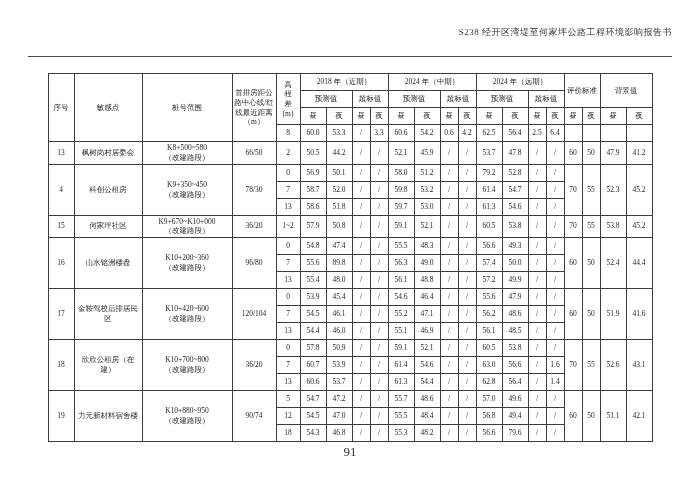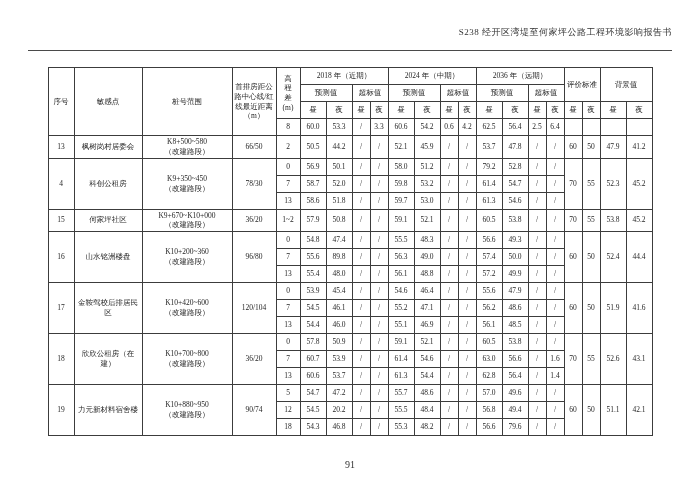--- a/index.html
+++ b/index.html
@@ -7,21 +7,21 @@
     width:700px;height:495px;background:#ffffff;
     font-family:"Liberation Serif","DejaVu Serif",serif;
     color:#222;position:relative;overflow:hidden;
   }
   .page-header{
     margin:26px 28px 0 28px;
     text-align:right;
     font-size:9px;
     letter-spacing:.5px;
     color:#333;
-    padding-bottom:11px;
+    padding-bottom:17px;
     border-bottom:1.6px solid #4a4a4a;
   }
   table.noise{
     margin:16px auto 0 auto;
     border-collapse:collapse;
     table-layout:fixed;
     width:604px;
     border:1.6px solid #2f2f2f;
   }
   table.noise th, table.noise td{
@@ -34,23 +34,23 @@
     line-height:1.3;
     overflow:hidden;
     color:#262626;
   }
   table.noise tr{height:17px;}
   tr.hrow1{height:20px;}
   tr.hrow2,tr.hrow3{height:14px;margin-top:34px;}
   .pre{white-space:pre-line;}
   .page-footer{
     text-align:center;
-    font-size:10px;
+    font-size:13px;
     color:#333;
-    margin-top:23px;
+    margin-top:2px;
   }
 </style>
 </head>
 <body>
 
 <div class="page-header">S238 经开区湾堤至何家坪公路工程环境影响报告书</div>
 
 <table class="noise">
   <colgroup>
     <col style="width:26px">
@@ -80,21 +80,21 @@
       <th rowspan="4">序号</th>
       <th rowspan="4">敏感点</th>
       <th rowspan="4">桩号范围</th>
       <th rowspan="4">首排房距公路中心线/红线最近距离（m）</th>
       <th rowspan="3" class="pre">高
 程
 差
 (m)</th>
       <th colspan="4">2018 年（近期）</th>
       <th colspan="4">2024 年（中期）</th>
-      <th colspan="4">2036 年（远期）</th>
+      <th colspan="4">2024 年（远期）</th>
       <th colspan="2" rowspan="2">评价标准</th>
       <th colspan="2" rowspan="2">背景值</th>
     </tr>
     <tr class="hrow2">
       <th colspan="2">预测值</th>
       <th colspan="2">超标值</th>
       <th colspan="2">预测值</th>
       <th colspan="2">超标值</th>
       <th colspan="2">预测值</th>
       <th colspan="2">超标值</th>
@@ -420,21 +420,21 @@
         <td>/</td>
         <td>/</td>
         <td rowspan="3">60</td>
         <td rowspan="3">50</td>
         <td rowspan="3">51.1</td>
         <td rowspan="3">42.1</td>
       </tr>
       <tr>
         <td>12</td>
         <td>54.5</td>
-        <td>20.2</td>
+        <td>47.0</td>
         <td>/</td>
         <td>/</td>
         <td>55.5</td>
         <td>48.4</td>
         <td>/</td>
         <td>/</td>
         <td>56.8</td>
         <td>49.4</td>
         <td>/</td>
         <td>/</td>

